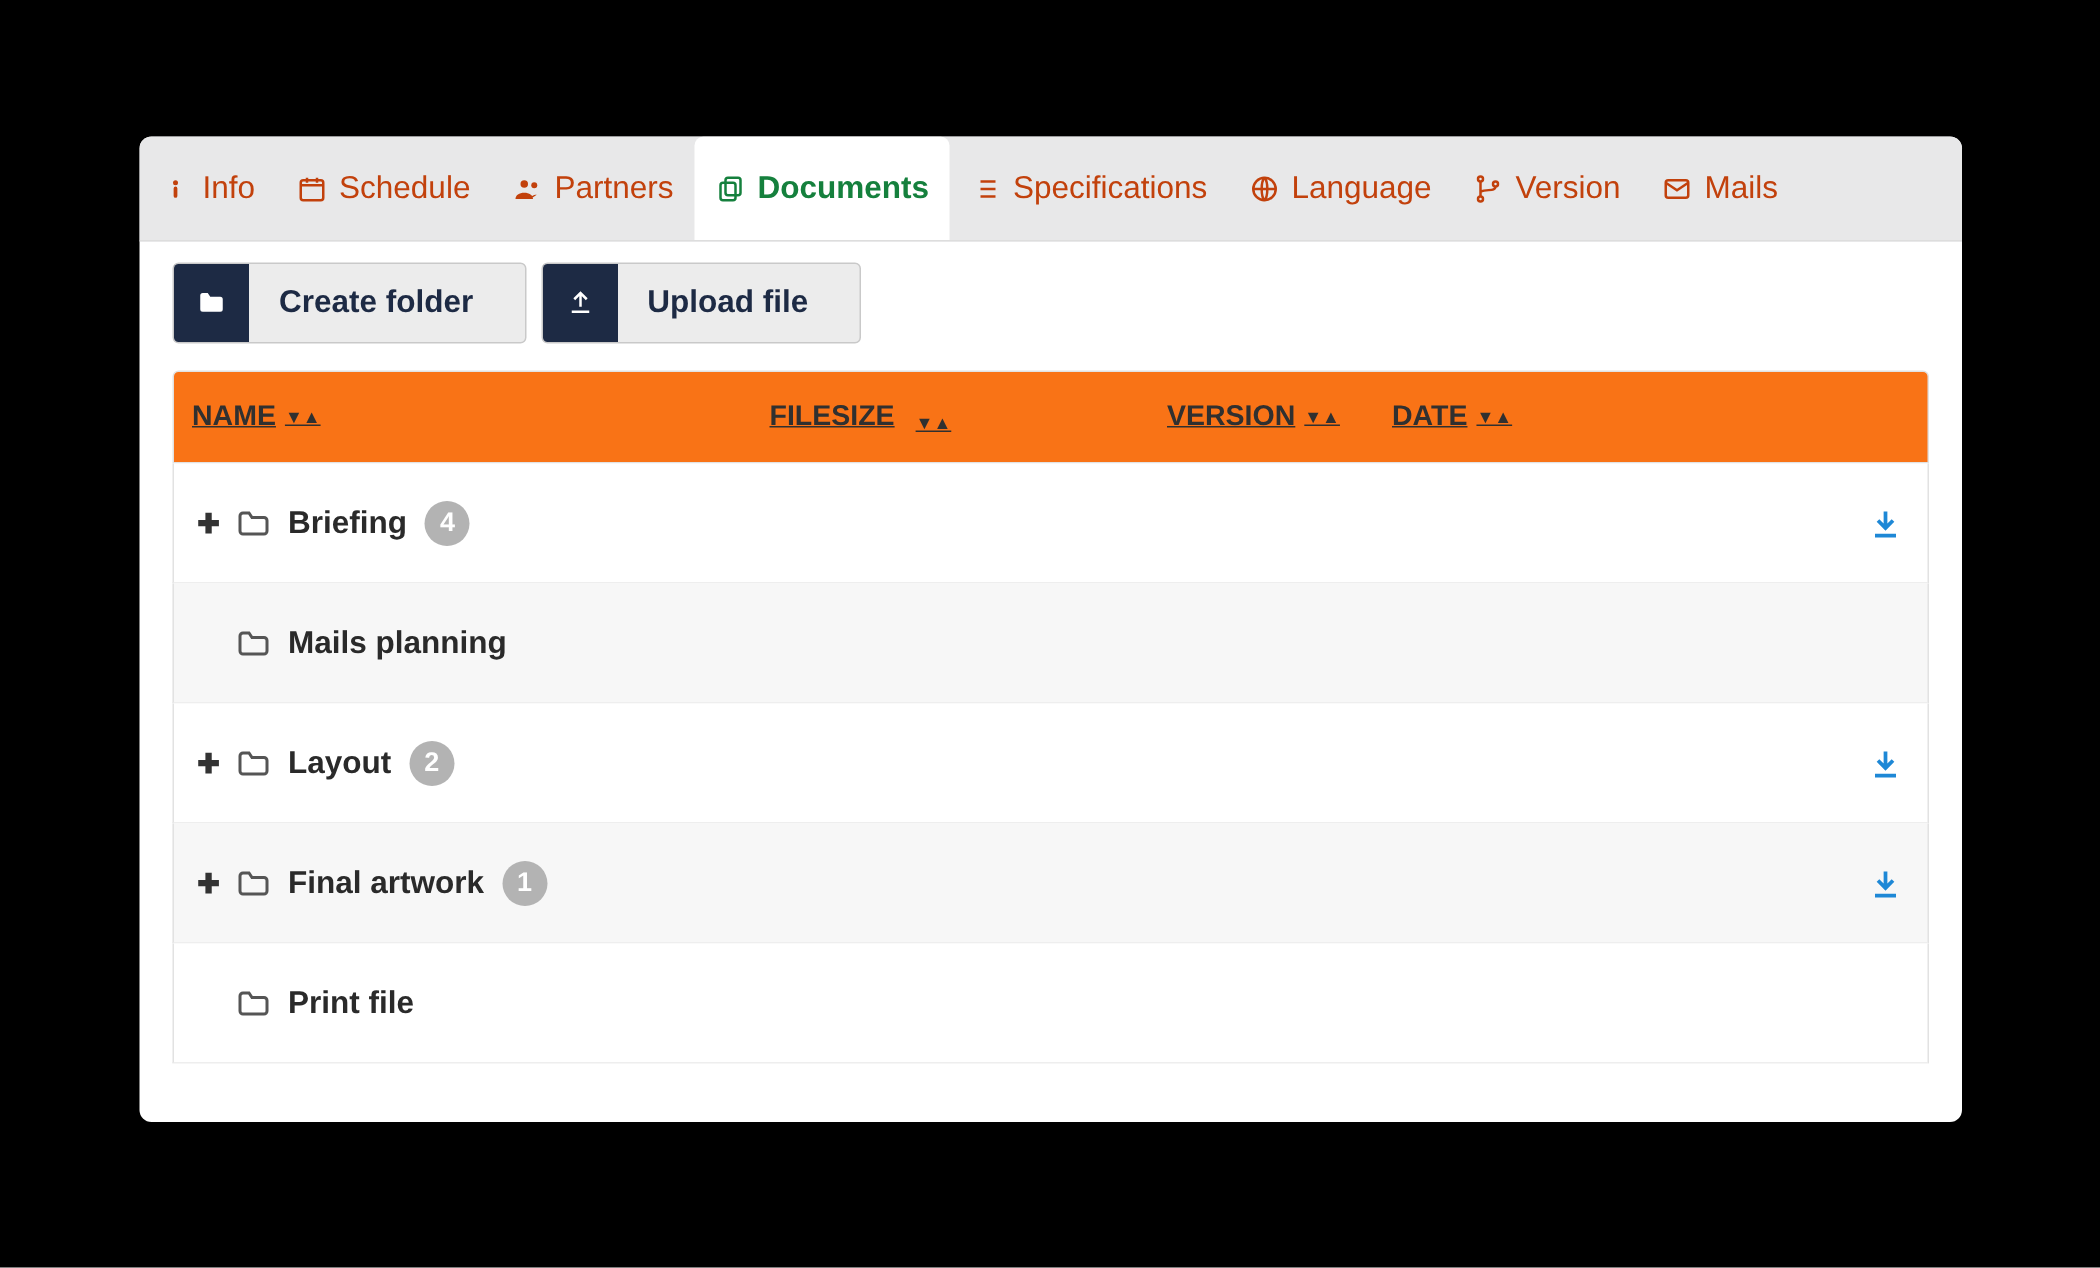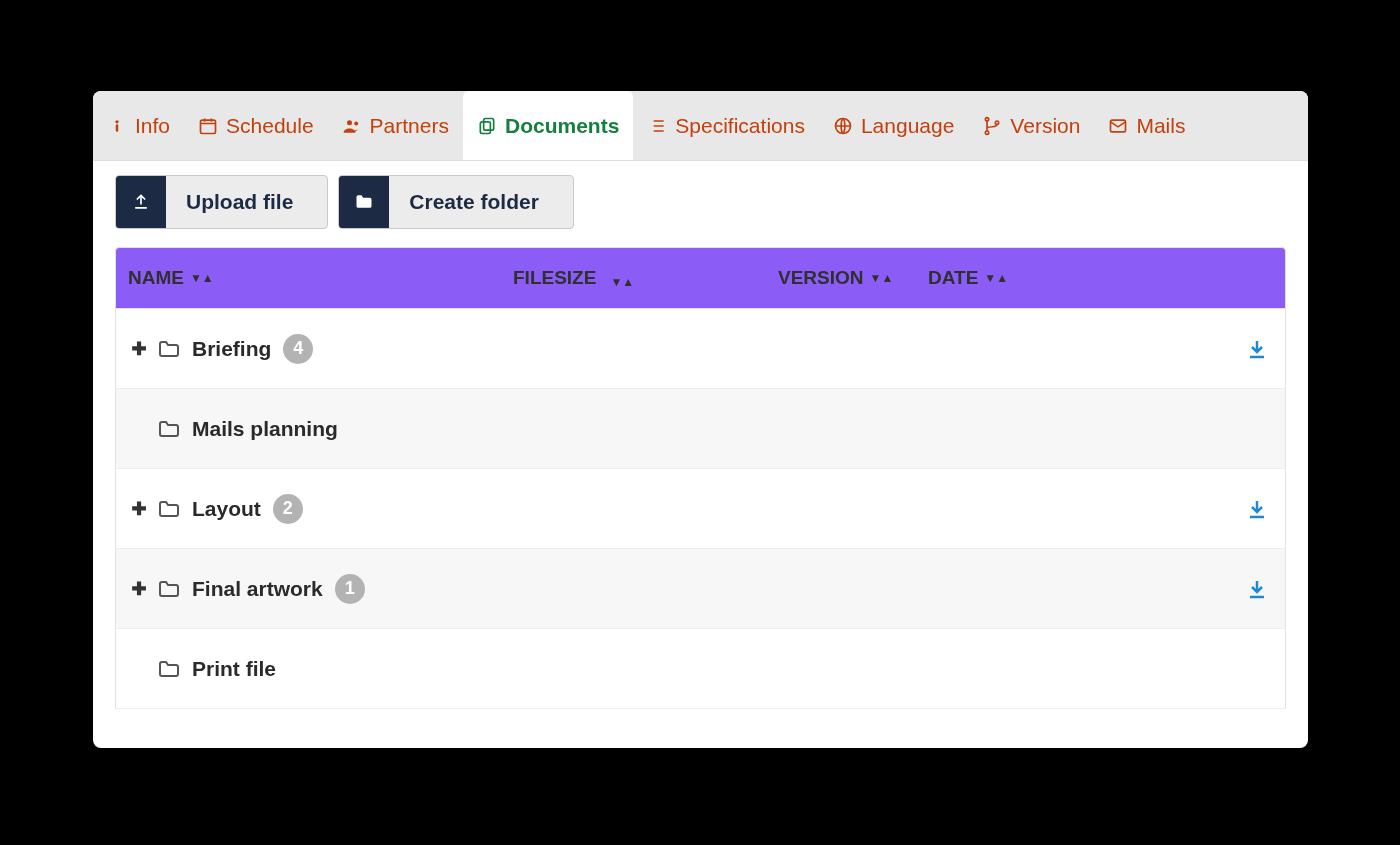--- a/index.html
+++ b/index.html
@@ -34,22 +34,23 @@
   .btn .label {
     padding:14px 34px 14px 20px; font-size:21px; font-weight:600; color:#1d2a44;
   }
   .table-wrap { padding:0 22px; }
   .thead {
     display:flex; align-items:center; height:62px;
     border-top:1px solid #e2e2e2; border-bottom:1px solid #e2e2e2;
     border-left:1px solid #e2e2e2; border-right:1px solid #e2e2e2;
     border-radius:4px 4px 0 0;
     font-size:19px; font-weight:700; color:#303030;
-    background:#8b5cf6;
+    background:#f97316;
     padding:0 12px;
+    text-decoration:underline;
   }
   .col-name    { flex:0 0 385px; display:flex; align-items:center; gap:6px; }
   .col-size    { flex:0 0 265px; display:flex; align-items:flex-end; gap:14px; }
   .col-version { flex:0 0 150px; display:flex; align-items:center; gap:6px; }
   .col-date    { flex:0 0 200px; display:flex; align-items:center; gap:6px; }
   .col-actions { flex:1; }
   .sort-arrows { display:inline-flex; flex-direction:row; gap:2px; font-size:12px; color:#303030; }
   .row {
     display:flex; align-items:center; height:80px;
     border-left:1px solid #e2e2e2; border-right:1px solid #e2e2e2;
@@ -132,33 +133,33 @@
           <rect x="3" y="5" width="18" height="14" rx="2"></rect>
           <path d="M3 7l9 6 9-6"></path>
         </svg>
       <span>Mails</span>
     </div>
   </div>
 
   <div class="toolbar">
     <div class="btn">
       <div class="icon-box">
+        <svg width="20" height="20" viewBox="0 0 24 24" fill="#fff">
+            <path d="M3 6a2 2 0 0 1 2-2h4l2 3h8a2 2 0 0 1 2 2v8a2 2 0 0 1-2 2H5a2 2 0 0 1-2-2V6z"></path>
+          </svg>
+      </div>
+      <div class="label">Create folder</div>
+    </div>
+    <div class="btn">
+      <div class="icon-box">
         <svg width="20" height="20" viewBox="0 0 24 24" fill="none" stroke="#fff" stroke-width="2">
             <path d="M12 15V4M7 9l5-5 5 5M5 19h14"></path>
           </svg>
       </div>
       <div class="label">Upload file</div>
-    </div>
-    <div class="btn">
-      <div class="icon-box">
-        <svg width="20" height="20" viewBox="0 0 24 24" fill="#fff">
-            <path d="M3 6a2 2 0 0 1 2-2h4l2 3h8a2 2 0 0 1 2 2v8a2 2 0 0 1-2 2H5a2 2 0 0 1-2-2V6z"></path>
-          </svg>
-      </div>
-      <div class="label">Create folder</div>
     </div>
   </div>
 
   <div class="table-wrap">
     <div class="thead">
       <div class="col-name">
         <span>NAME</span>
         <span class="sort-arrows">▼▲</span>
       </div>
       <div class="col-size">

